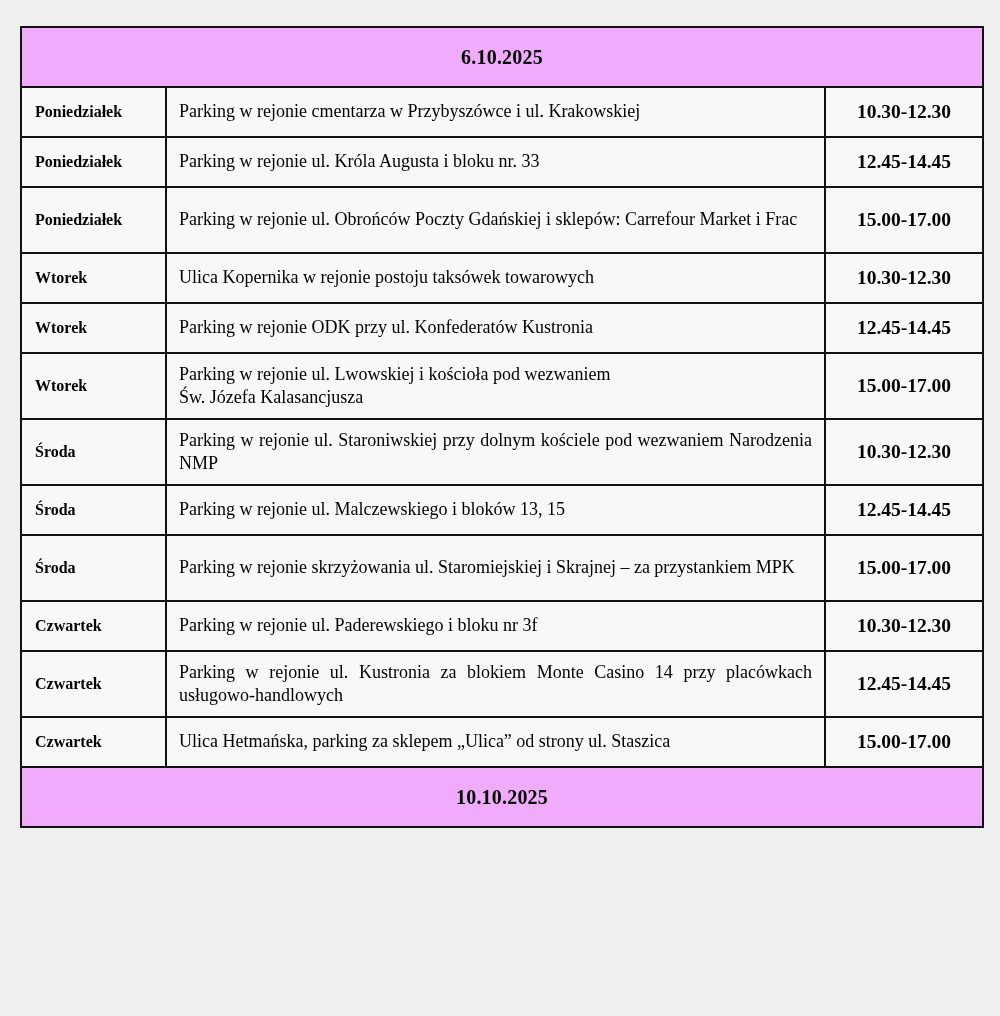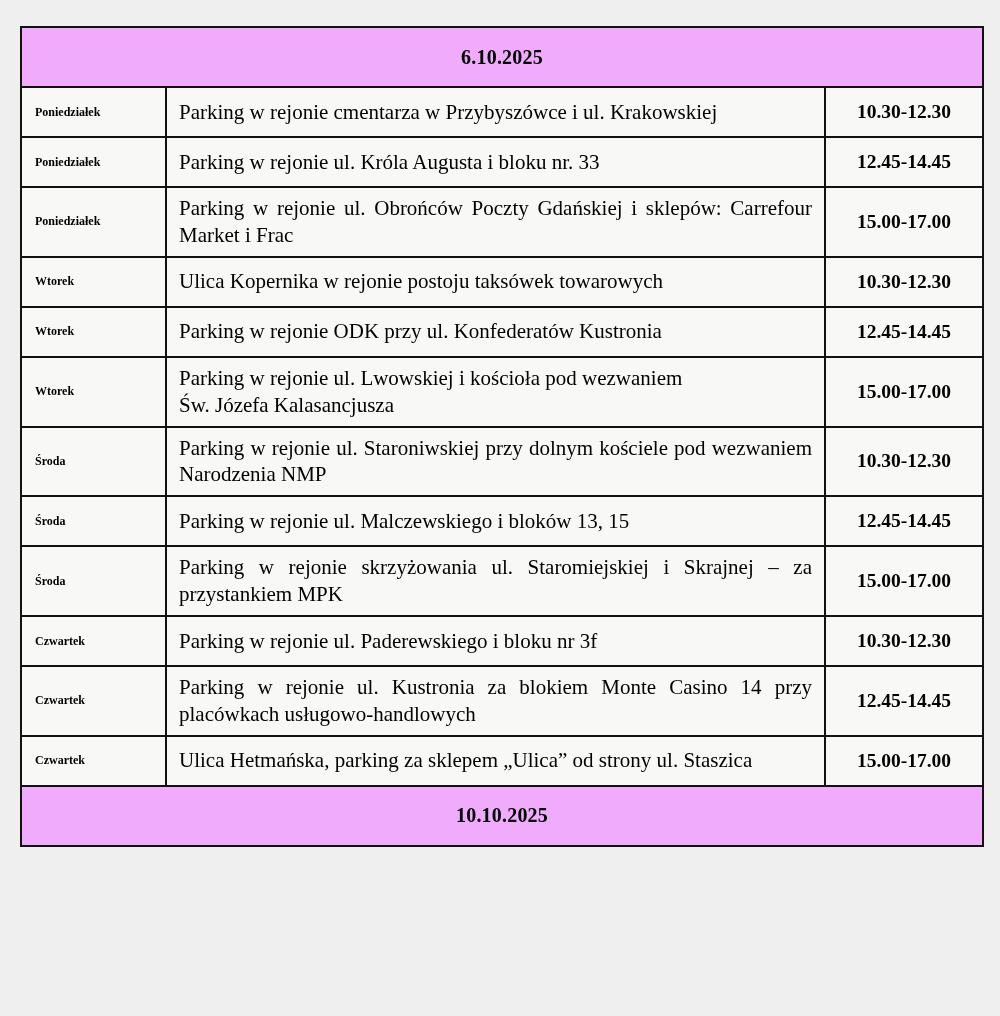--- a/index.html
+++ b/index.html
@@ -60,28 +60,28 @@
     border-bottom: 2px solid #111111;
   }
 
   
   tr.entry-row td {
     background: #f8f8f6;
   }
 
   td.cell-day {
     font-weight: bold;
-    font-size: 12px;
+    font-size: 16px;
     padding: 6px 4px 6px 13px;
     white-space: nowrap;
     text-align: left;
   }
 
   td.cell-desc {
-    font-size: 21px;
+    font-size: 18px;
     line-height: 1.28;
     padding: 7px 12px 7px 12px;
     text-align: left;
   }
   td.cell-desc.justify {
     text-align: justify;
     text-align-last: left;
   }
   td.cell-desc .line2 {
     display: block;

